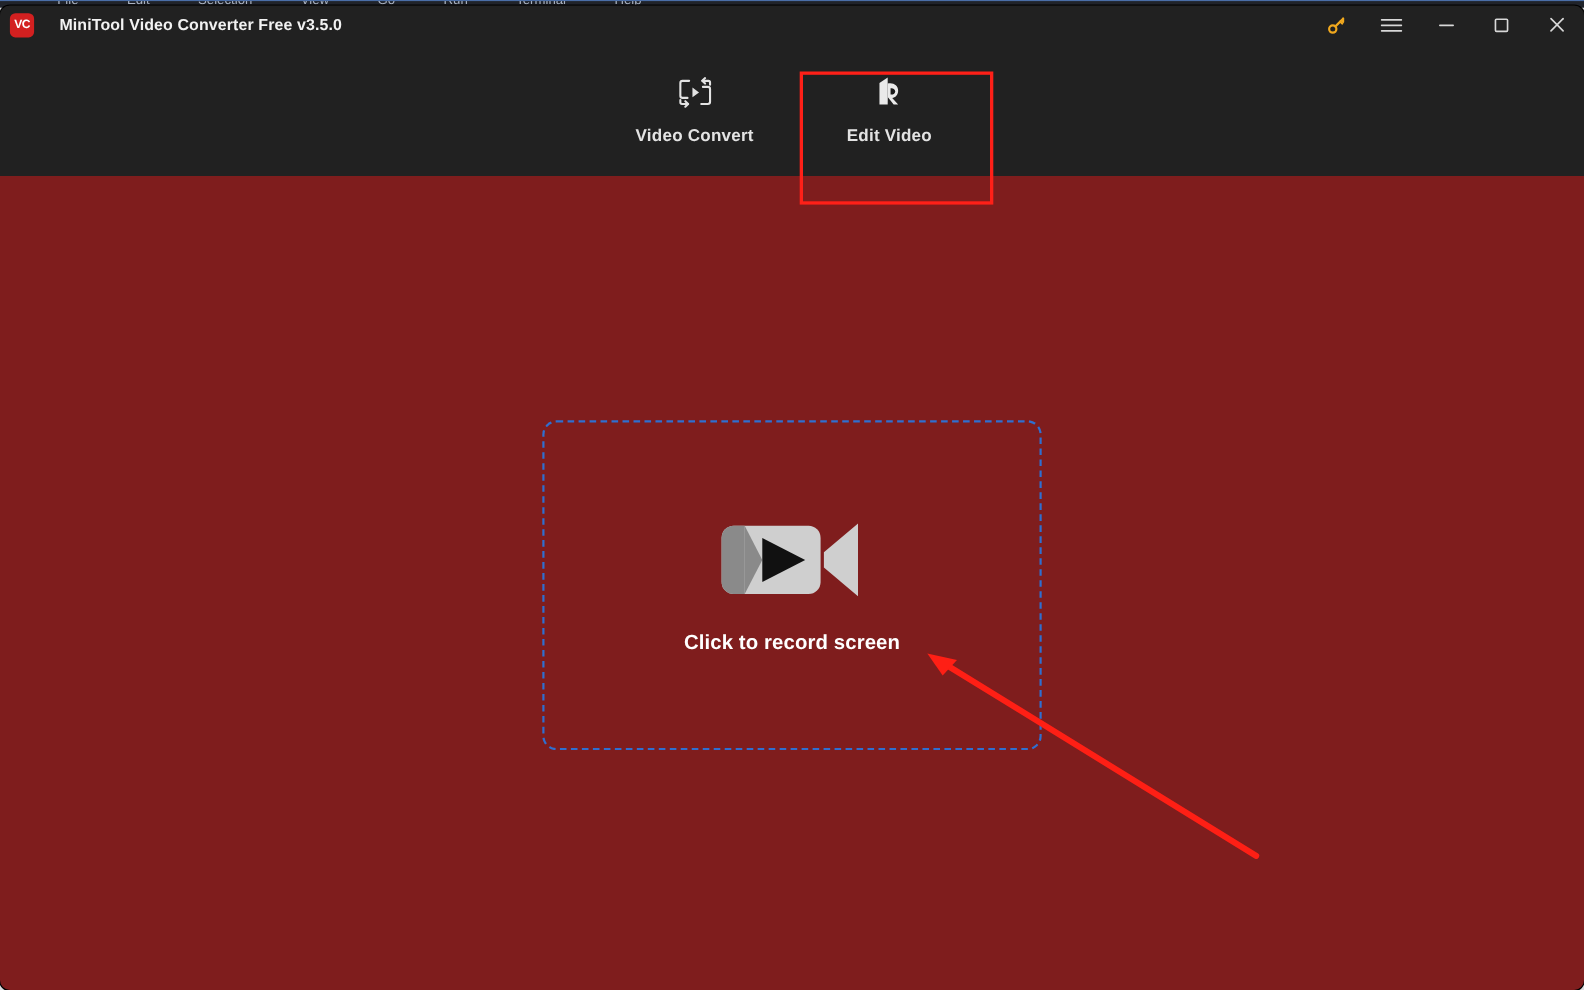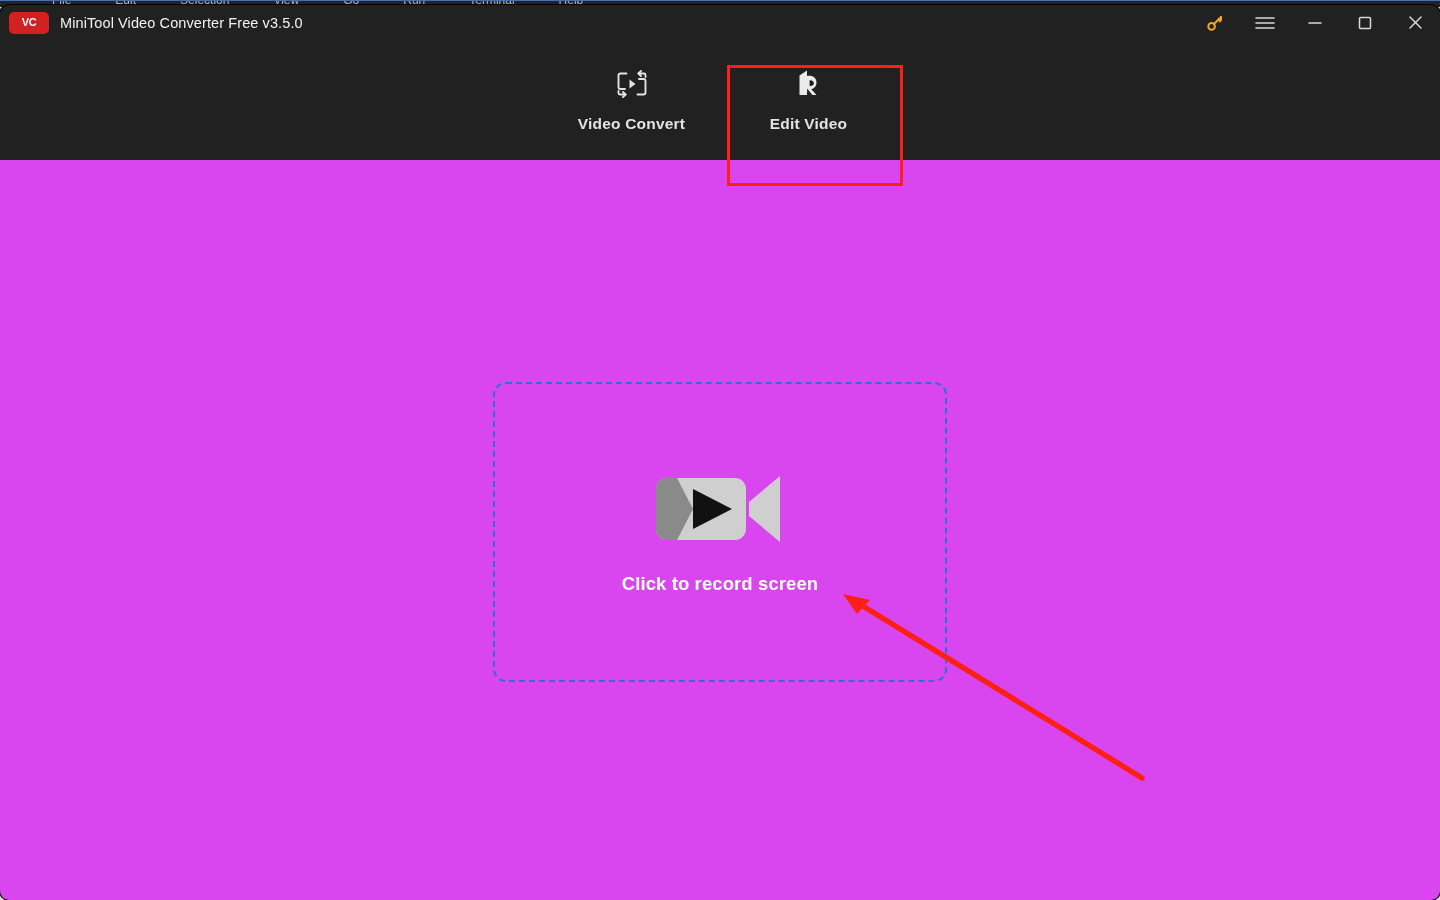--- a/index.html
+++ b/index.html
@@ -61,42 +61,42 @@
 
   
   #titlebar {
     position: relative;
     height: 35px;
     background: #212121;
     display: flex;
     align-items: center;
   }
   #app-logo {
-    width: 40px; height: 22px;
+    width: 22px; height: 22px;
     margin-left: 9px;
     border-radius: 5px;
     background: #d32020;
     display: flex;
     align-items: center;
     justify-content: center;
     flex: none;
   }
   #app-logo .vc {
     color: #ffffff;
     font-size: 11px;
     font-weight: bold;
     letter-spacing: -0.5px;
     line-height: 1;
     font-family: "Liberation Sans", sans-serif;
   }
   #app-title {
-    margin-left: 11px;
+    margin-left: 23px;
     color: #f2f2f2;
     font-size: 14.5px;
-    font-weight: normal;
+    font-weight: bold;
     letter-spacing: 0.1px;
     white-space: nowrap;
   }
 
   #window-controls {
     position: absolute;
     right: 0; top: 0;
     height: 35px;
     display: flex;
     align-items: center;
@@ -156,21 +156,21 @@
     height: 121px;
     border: 3px solid #fe2018;
     pointer-events: none;
     z-index: 5;
   }
 
   
   #content {
     position: relative;
     height: 740px;
-    background: #d946ef;
+    background: #7f1d1d;
   }
 
   #dropzone {
     position: absolute;
     left: 493px;
     top: 222px;
     width: 454px;
     height: 300px;
     border: 2px dashed #2f6fd0;
     border-radius: 13px;

